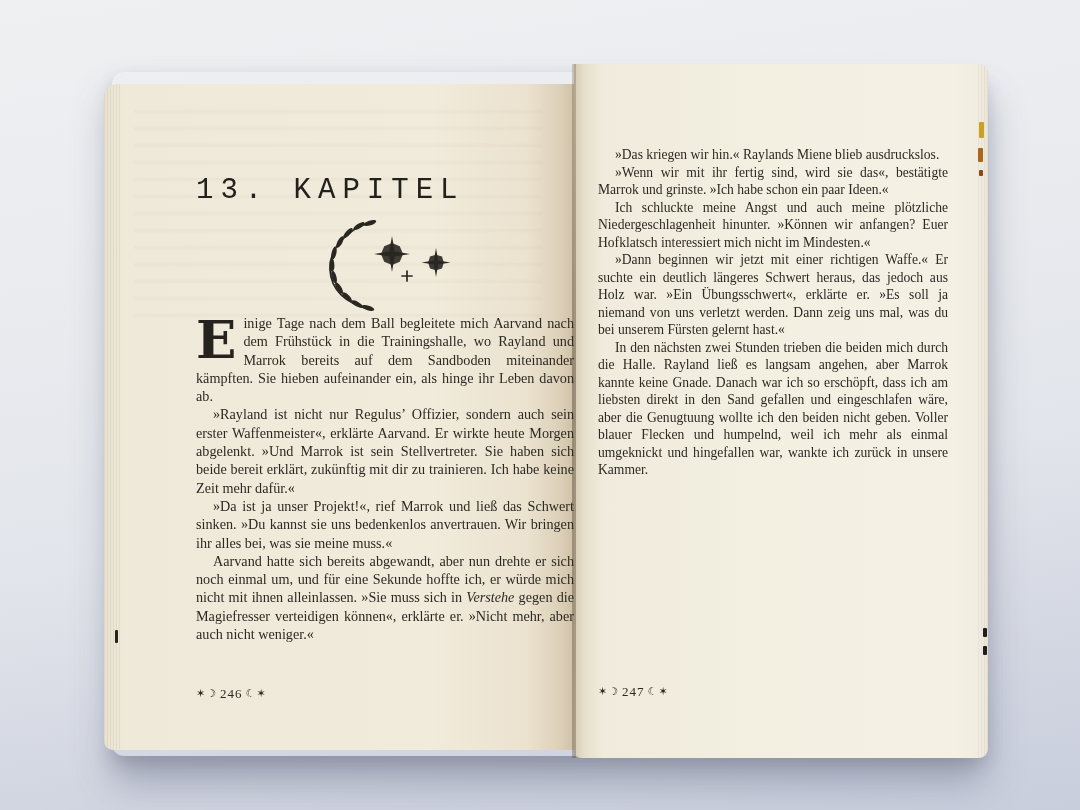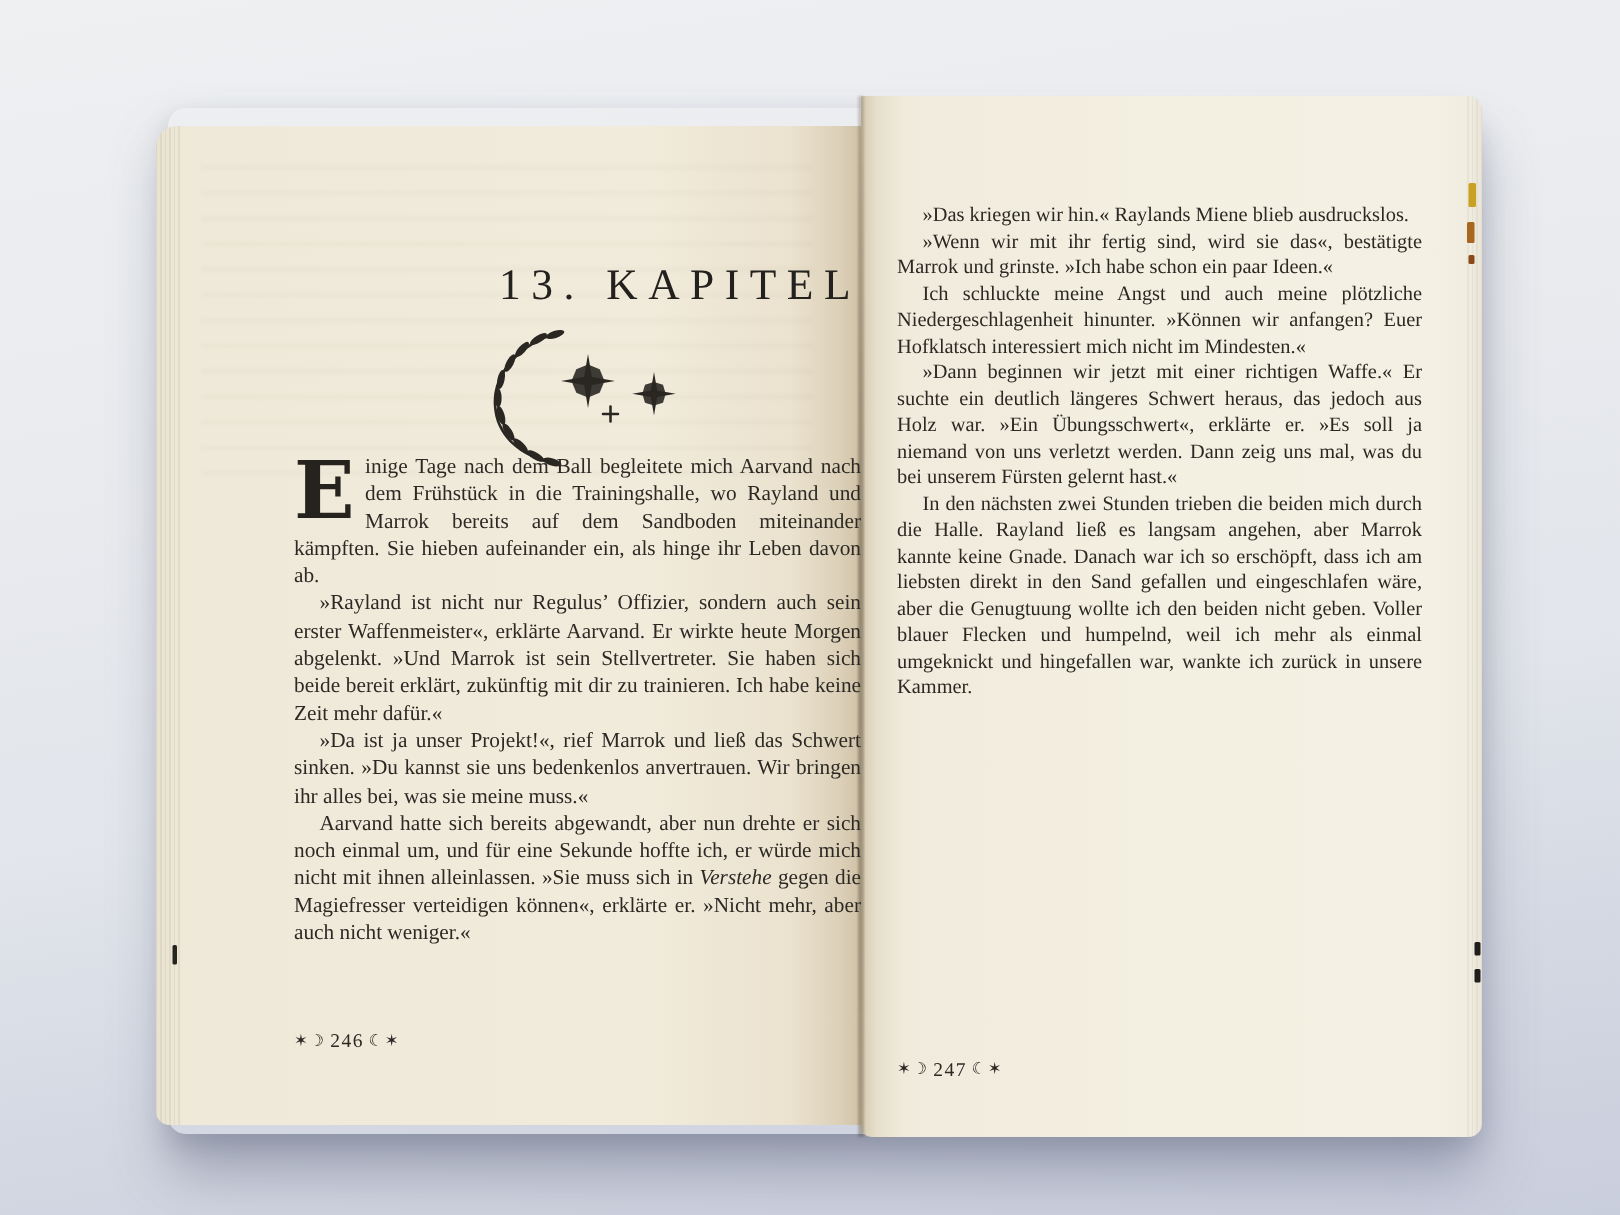--- a/index.html
+++ b/index.html
@@ -19,36 +19,36 @@
   .page-right{left:470px;top:6px;width:414px;height:694px;border-radius:0 9px 9px 7px;
     background:linear-gradient(90deg,#d5c9b1 0%,#e7dfcc 2.5%,#f0ebdc 7%,#f3efe1 45%,#f4f1e4 92%,#f0ece0 98%,#eae5d7 100%);}
   .page-right::after{content:"";position:absolute;right:0;top:0;bottom:0;width:10px;border-radius:0 9px 9px 0;
     background:repeating-linear-gradient(90deg,rgba(130,118,94,.08) 0 1px,rgba(255,255,255,0) 1px 3px);}
   .crease{position:absolute;left:468px;top:6px;width:4px;height:694px;
     background:linear-gradient(180deg,rgba(70,58,38,.22),rgba(70,58,38,.42) 45%,rgba(70,58,38,.30));filter:blur(.6px);}
   .ghost{position:absolute;left:30px;top:44px;width:408px;height:226px;opacity:.07;filter:blur(1.3px);pointer-events:none;
     background:repeating-linear-gradient(0deg,transparent 0 11px,rgba(120,108,86,.6) 11px 14px,transparent 14px 17px);}
   .fleck{position:absolute;border-radius:1px;}
 
-  .heading{position:absolute;left:92px;top:116px;width:378px;text-align:right;
-    font-family:Liberation Serif, serif;font-weight:500;font-size:29px;letter-spacing:7px;color:#23211d;}
+  .heading{position:absolute;left:92px;top:116px;width:378px;text-align:left;
+    font-family:Liberation Mono, monospace;font-weight:500;font-size:29px;letter-spacing:7px;color:#23211d;}
   .ornament-wrap{position:absolute;left:92px;top:158px;width:378px;text-align:center;}
 
-  .bodycol{position:absolute;text-align:justify;color:#2c2924;hyphens:auto;-webkit-hyphens:auto;}
+  .bodycol{position:absolute;text-align:justify;color:#2c2924;hyphens:auto;margin-top:12px;-webkit-hyphens:auto;}
   .bodycol p{margin:0;}
   .bodycol p.indent{text-indent:17px;}
   .body-left{left:92px;top:244px;width:378px;font-size:14.2px;line-height:18.3px;}
   .body-right{left:494px;top:76px;width:350px;font-size:13.6px;line-height:17.5px;}
   .dropcap{float:left;font-family:"DejaVu Serif",serif;font-weight:700;font-size:53px;line-height:.8;
     padding:4px 7px 0 0;color:#26231e;}
   .ital{font-style:italic;}
 
   .footer{position:absolute;text-align:left;font-size:13px;color:#2c2924;letter-spacing:1px;}
   .footer-left{left:92px;top:628px;width:378px;}
-  .footer-right{left:494px;top:626px;width:350px;margin-top:21px;}
+  .footer-right{left:494px;top:626px;width:350px;}
   .footer .glyph{font-family:"DejaVu Sans",sans-serif;font-size:11px;position:relative;top:-1px;}
   .footer .pgnum{padding:0 3px;}
   .orn-ink{stroke:#2a2722;fill:none;stroke-width:1.7;stroke-linecap:round;}
   .orn-fill{fill:#2a2722;stroke:none;}
 </style>
 </head>
 <body>
 
 <div class="book">
   <div class="page page-left"></div>

